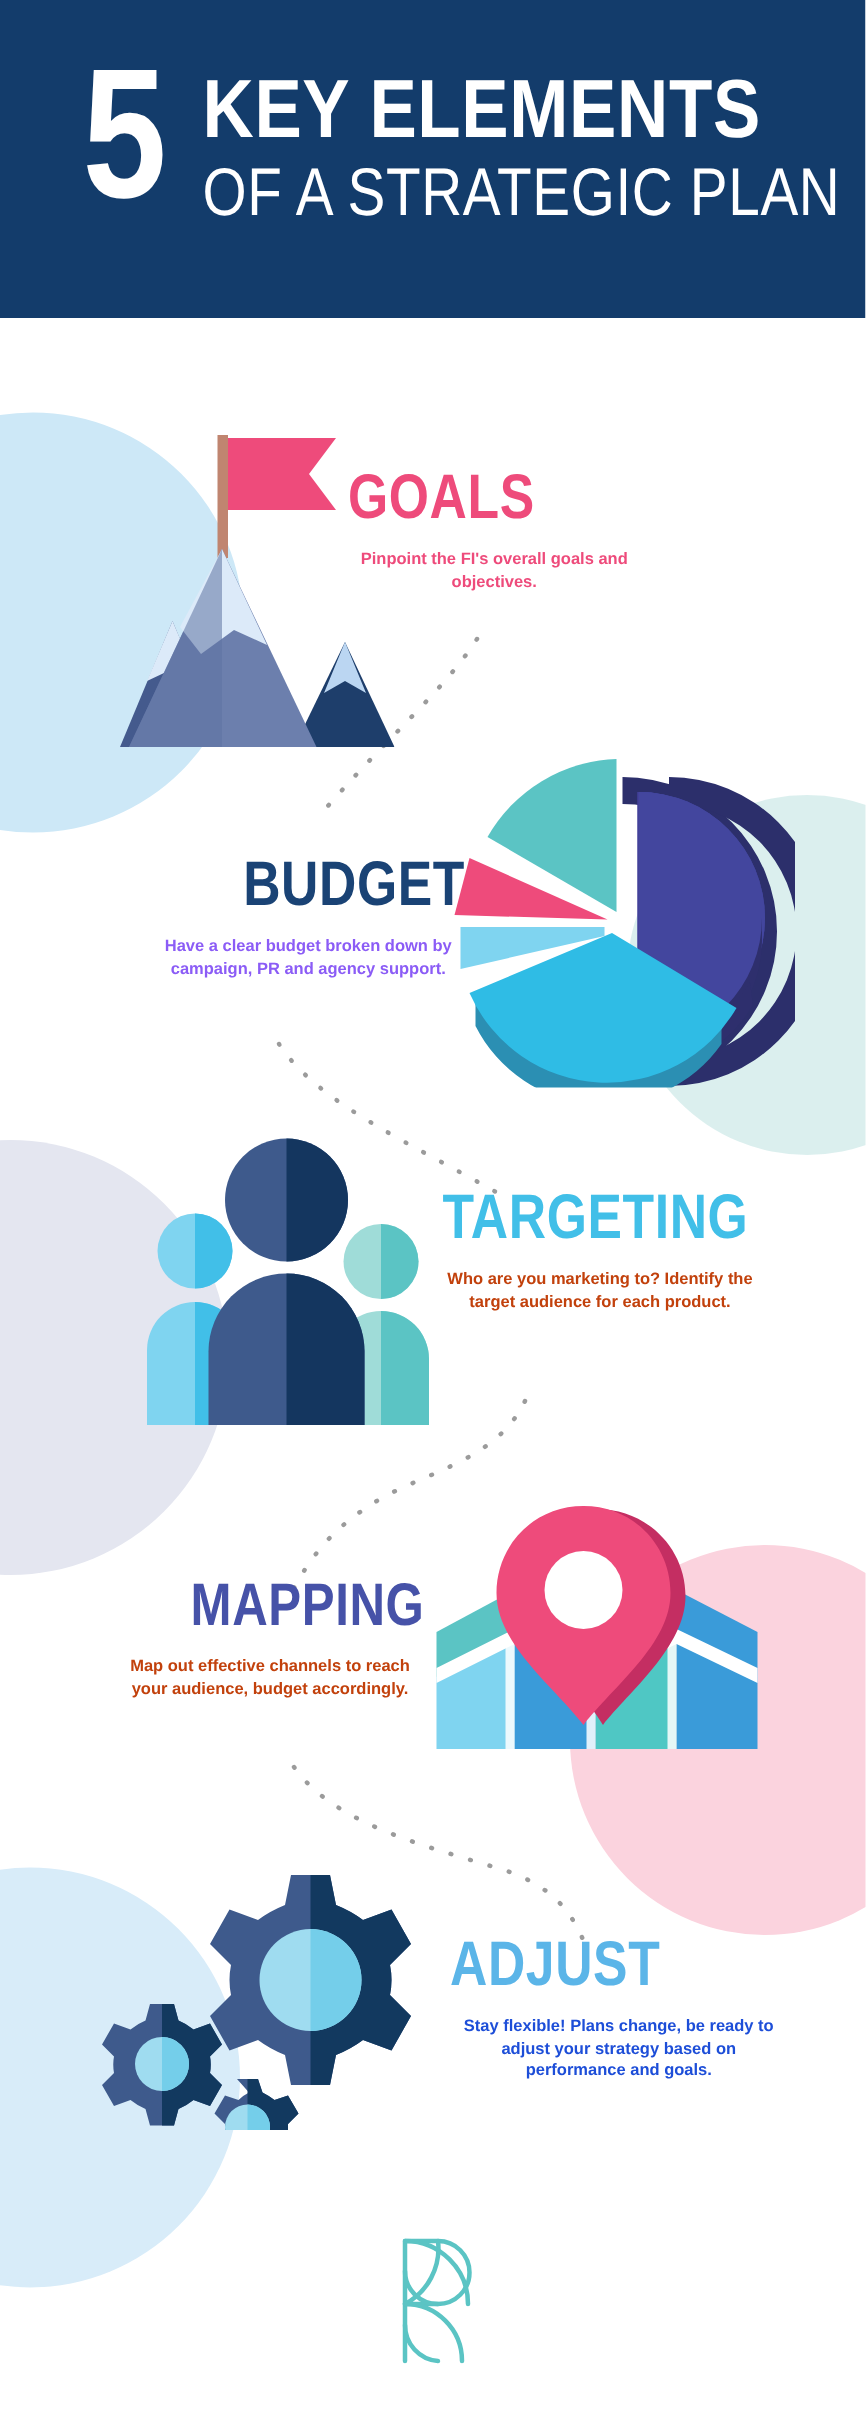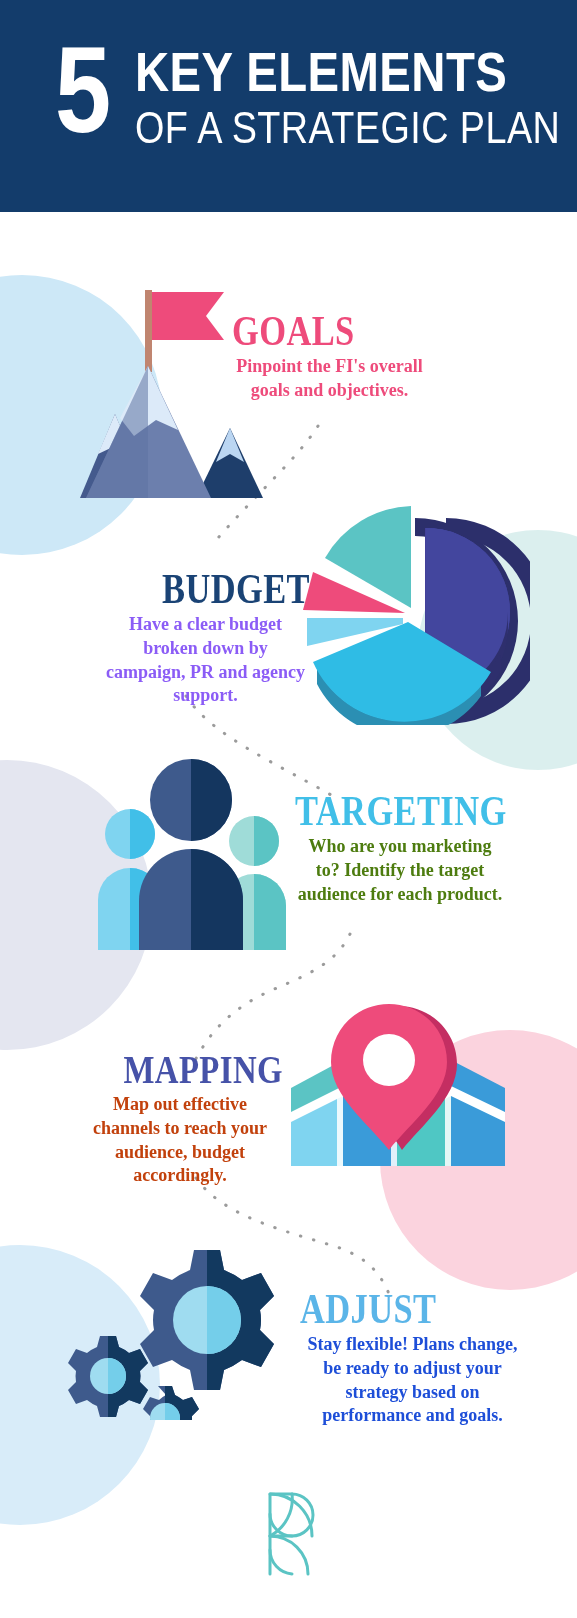--- a/index.html
+++ b/index.html
@@ -34,30 +34,30 @@
   .title-line2{
     color:#ffffff;font-size:45px;line-height:1.05;font-weight:400;
     letter-spacing:0.5px;transform:scaleX(0.84);transform-origin:left top;
     white-space:nowrap;margin-top:6px;
   }
 
   
   .blob{position:absolute;border-radius:50%;z-index:0;}
 
   
-  .section{position:absolute;z-index:3;font-family:Liberation Serif, serif;}
+  .section{position:absolute;z-index:3;}
   .sec-title{
     font-weight:700;letter-spacing:0.5px;line-height:1;
     transform:scaleX(0.82);
   }
   .sec-title.left{transform-origin:right center;}
   .sec-title.right{transform-origin:left center;}
   .sec-desc{
-    font-size:18px;line-height:1.32;font-weight:700;
-    margin-top:3px;
+    font-size:11px;line-height:1.32;font-weight:700;
+    margin-top:14px;
   }
   .ta-l{text-align:left;}
   .ta-c{text-align:center;}
 
   
   .dots{position:absolute;z-index:2;}
 
   
   .footer-logo{position:absolute;left:0;right:0;bottom:42px;display:flex;justify-content:center;z-index:4;}
 
@@ -166,21 +166,21 @@
 
       <circle cx="103" cy="42" r="41" fill="#3E5A8C"></circle>
       <path d="M103 1 A41 41 0 0 1 103 83 Z" fill="#14365F"></path>
       <path d="M51 192 L51 143 A52 52 0 0 1 155 143 L155 192 Z" fill="#3E5A8C"></path>
       <path d="M103 91 A52 52 0 0 1 155 143 L155 192 L103 192 Z" fill="#14365F"></path>
     </svg>
   </div>
 
   <div class="section ta-l" style="left:295px;top:790px;width:230px;">
     <div class="sec-title right" style="font-size:42px;color:#41BFE8;">TARGETING</div>
-    <div class="sec-desc ta-c" style="color:#4d7c0f;width:210px;">Who are you marketing to? Identify the target audience for each product.</div>
+    <div class="sec-desc ta-c" style="color:#c2410c;width:210px;">Who are you marketing to? Identify the target audience for each product.</div>
   </div>
 
   <svg class="dots" style="left:160px;top:930px;" width="200" height="150" viewBox="0 0 200 150">
     <path d="M190 4 C170 46 118 52 86 74 C58 92 44 112 30 140" fill="none" stroke="#9b9b9b" stroke-width="3" stroke-linecap="round" stroke-dasharray="0.5 13"></path>
   </svg>
 
   <div class="section" style="left:285px;top:1000px;">
     <svg width="240" height="170" viewBox="0 0 240 170">
 
       <path d="M6 118 L58 92 L58 166 L6 166 Z" fill="#7FD4F0"></path>

